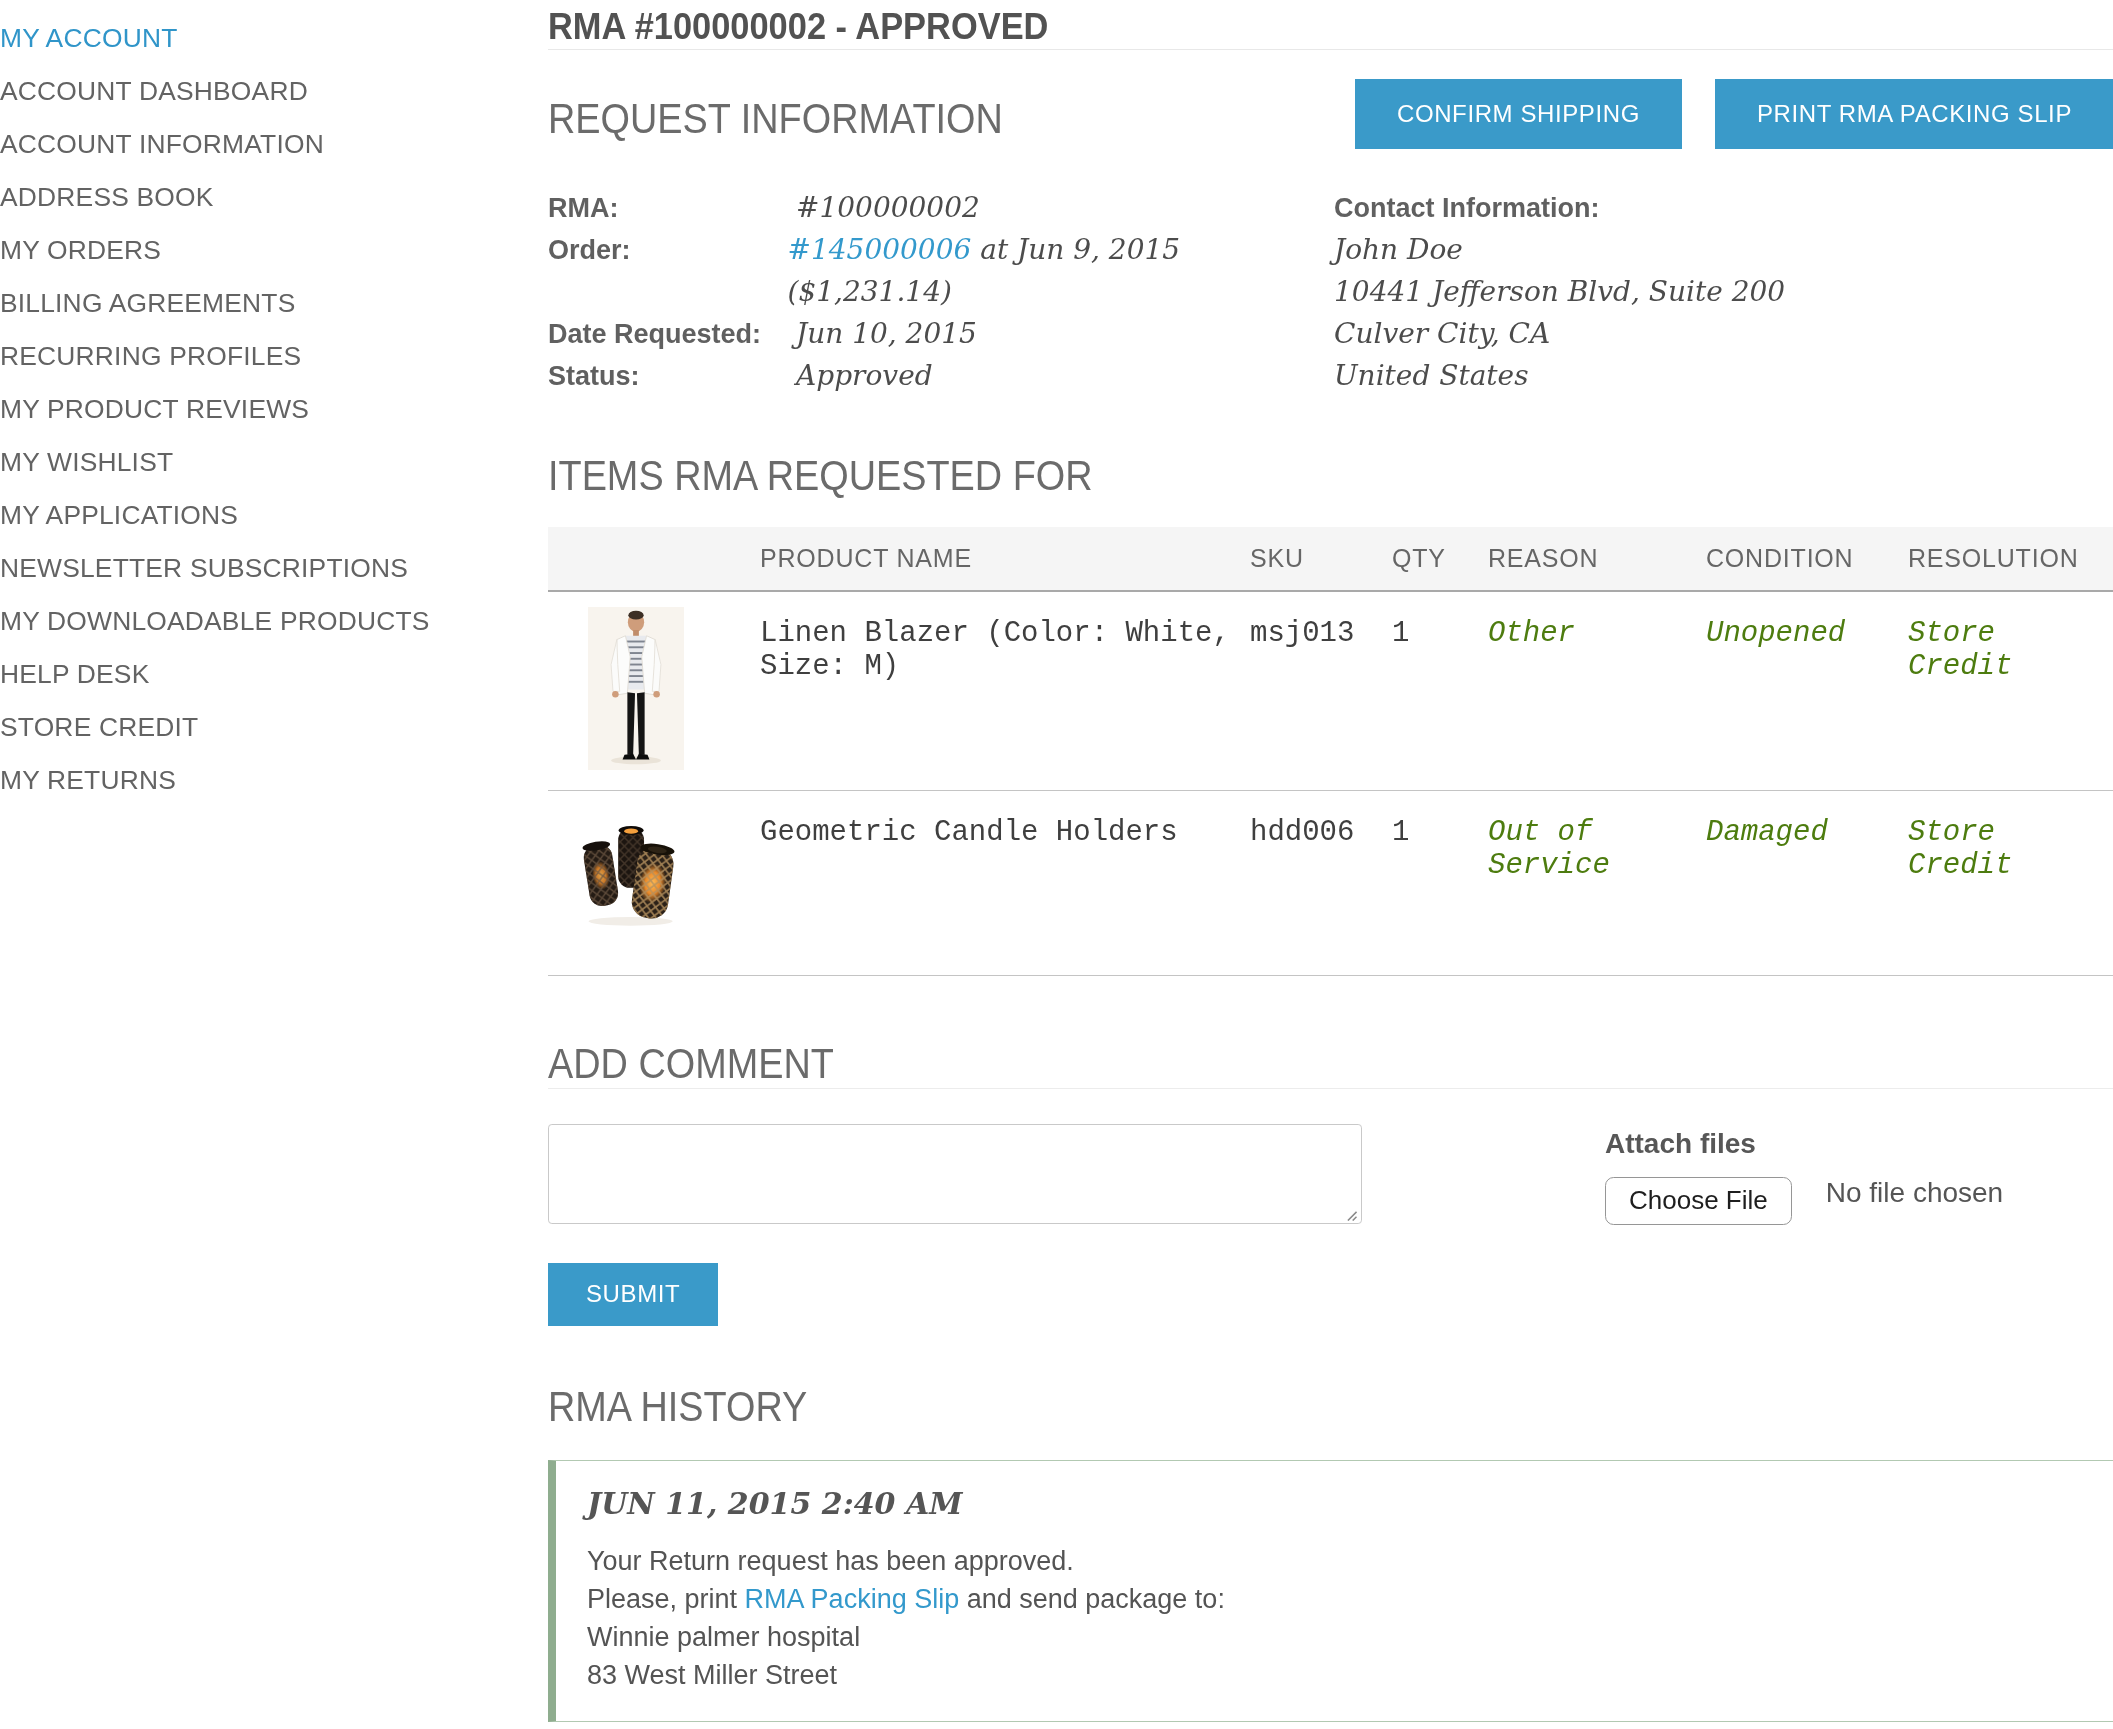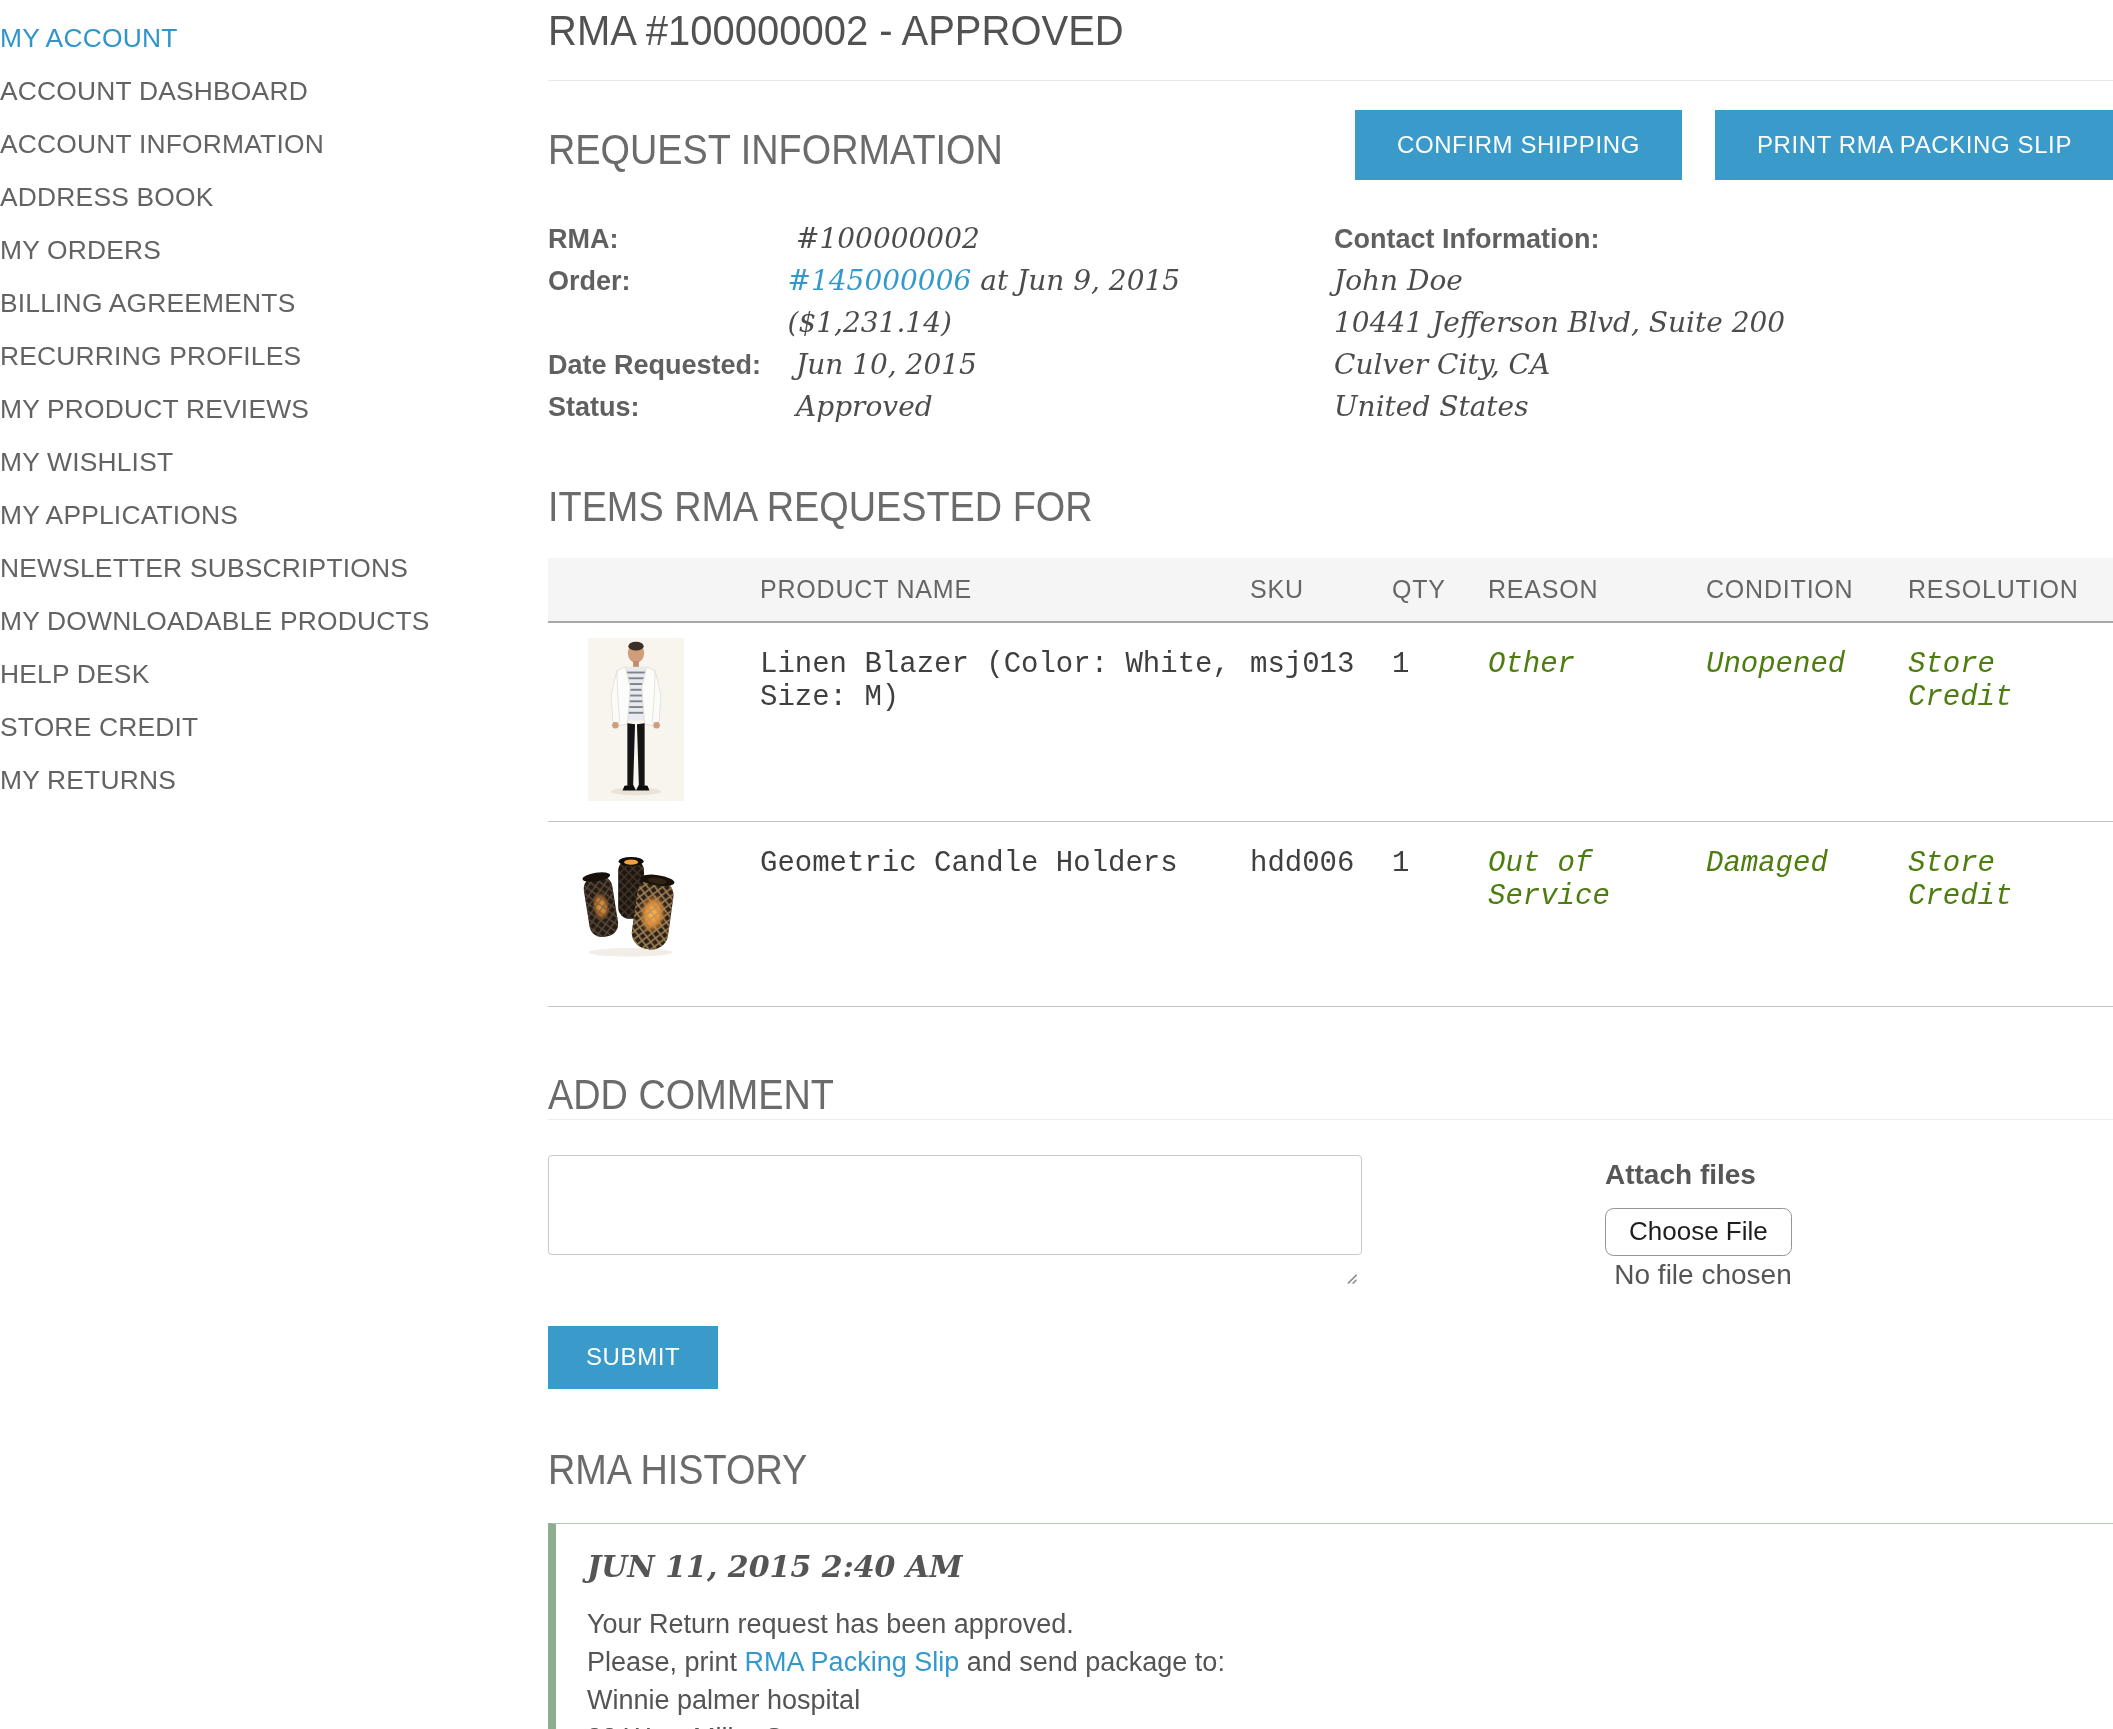--- a/index.html
+++ b/index.html
@@ -10,22 +10,22 @@
   .sidebar{position:absolute;left:0;top:11.5px;width:485px;}
   .side-item{display:block;line-height:53px;font-size:26.4px;color:#636363;
              text-decoration:none;letter-spacing:0.2px;cursor:pointer;}
   .side-item.active{color:#3095c9;}
 
   
   .main{position:absolute;left:548px;top:0;width:1566px;}
   .condensed{display:inline-block;transform:scaleX(.88);transform-origin:left center;white-space:nowrap;}
   .condensed-b{display:inline-block;transform:scaleX(.93);transform-origin:left center;white-space:nowrap;}
 
-  h1.page-title{margin:5.8px 0 0;padding-bottom:25px;border-bottom:1.9px solid #e8e8e8;
-      font-size:43px;font-weight:normal;color:#525252;letter-spacing:0;}
+  h1.page-title{margin:5.8px 0 0;padding-bottom:1px;border-bottom:1.9px solid #e8e8e8;
+      font-size:37px;font-weight:bold;color:#525252;letter-spacing:0;}
   h2.sec{margin:0;font-size:43px;font-weight:400;color:#6b6b6b;}
 
   .section-row{display:flex;justify-content:space-between;align-items:flex-start;margin-top:29px;}
   .section-row h2{margin-top:15.4px;}
   .btns{display:flex;gap:33px;}
   .btn{background:#3a9ac9;color:#fff;border:none;height:70px;padding:0 42px;
        font-size:24px;font-family:"Liberation Sans",sans-serif;letter-spacing:0.6px;cursor:pointer;}
 
   .info{display:flex;margin-top:38px;}
   .fields{width:786px;}
@@ -52,21 +52,21 @@
            font-size:29px;color:#4d7c0f;}
 
   .comment-head{margin-top:63px;border-bottom:1.9px solid #ececec;}
   .comment-area{display:flex;margin-top:35px;}
   .ta-wrap{position:relative;width:814px;}
   textarea.comment{width:810px;height:100px;border:1.9px solid #c9c9c9;border-radius:3.8px;
       resize:none;box-sizing:border-box;width:814px;font-size:25px;font-family:"Liberation Sans",sans-serif;}
   .resize-grip{position:absolute;right:4.8px;bottom:6.7px;pointer-events:none;}
   .attach{margin-left:243px;}
   .attach-label{font-weight:bold;font-size:28px;color:#575757;margin-bottom:17px;margin-top:3.8px;}
-  .file-row{display:flex;align-items:flex-end;gap:3px;flex-direction:column;}
+  .file-row{display:flex;align-items:flex-start;gap:34px;}
   .choose-btn{font-size:26px;padding:7.7px 23px;background:#fff;border:1.9px solid #969696;
       border-radius:8.6px;color:#1e1e1e;font-family:"Liberation Sans",sans-serif;cursor:pointer;}
   .no-file{font-size:28px;color:#555;}
   .submit-btn{margin-top:35px;height:63px;padding:0 38px;}
 
   h2.history-head{margin-top:56px;}
   .history-box{margin-top:29px;border:1.9px solid #b2c9b2;border-left:8.6px solid #8fad8f;
       padding:25px 29px 27px 31px;}
   .history-date{font-family:"DejaVu Serif","Liberation Serif",serif;font-style:italic;
       font-weight:bold;font-size:30px;color:#555;}

